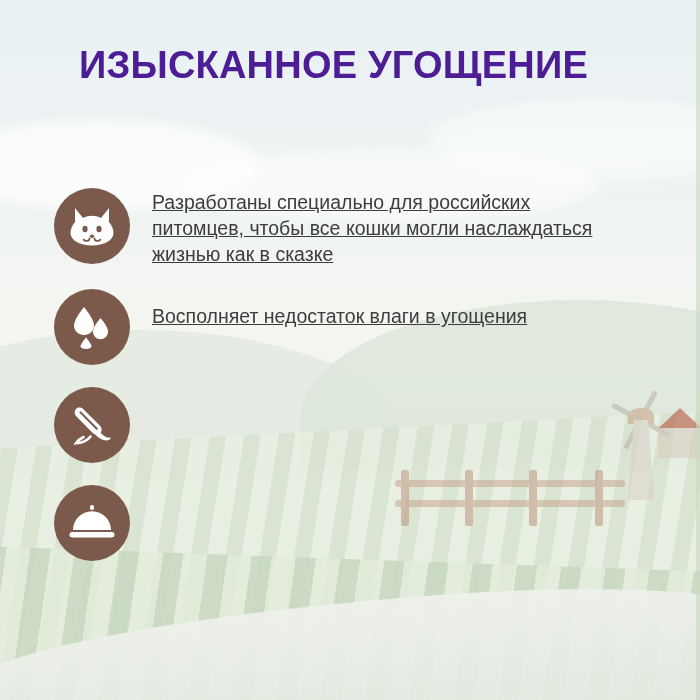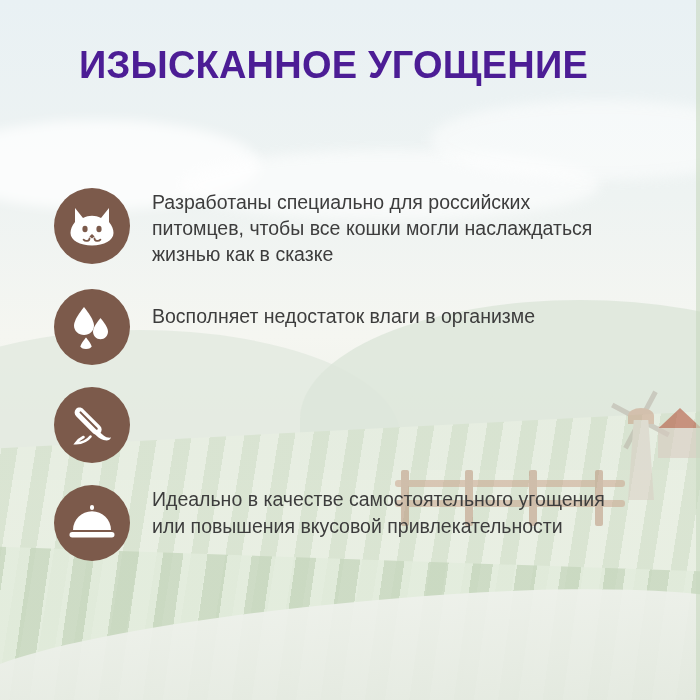--- a/index.html
+++ b/index.html
@@ -212,20 +212,21 @@
   }
   .badge svg { display: block; }
 
   .feature-text {
     flex: 1 1 auto;
     color: #3d3d3d;
     font-size: 19.5px;
     line-height: 1.34;
     padding-top: 6px;
     max-width: 472px;
+    text-decoration: underline;
   }
   .f1 .feature-text { padding-top: 1px; }
   .f2 .feature-text { padding-top: 14px; }
   .f3 .feature-text { padding-top: 2px; }
   .f4 .feature-text { padding-top: 1px; }
 </style>
 </head>
 <body>
 
 <div id="page">
@@ -288,21 +289,21 @@
       </div>
 
       <div class="feature f2">
         <div class="badge">
           <svg width="42" height="44" viewBox="0 0 42 44" aria-hidden="true">
             <path d="M13 2 C13 2 3 14 3 20.5 C3 26 7.5 30 13 30 C18.5 30 23 26 23 20.5 C23 14 13 2 13 2 Z" fill="#ffffff"></path>
             <path d="M29.5 13 C29.5 13 22 21.5 22 26.5 C22 31 25.4 34.2 29.5 34.2 C33.6 34.2 37 31 37 26.5 C37 21.5 29.5 13 29.5 13 Z" fill="#ffffff"></path>
             <path d="M15 32.5 C15 32.5 9.5 39 9.5 41.2 C9.5 42.8 11.9 44 15 44 C18.1 44 20.5 42.8 20.5 41.2 C20.5 39 15 32.5 15 32.5 Z" fill="#ffffff"></path>
           </svg>
         </div>
-        <div class="feature-text">Восполняет недостаток влаги в организме</div>
+        <div class="feature-text">Восполняет недостаток влаги в угощения</div>
       </div>
 
       <div class="feature f3">
         <div class="badge">
           <svg width="44" height="44" viewBox="0 0 44 44" aria-hidden="true">
             <path d="M6 6 C8 4 11.5 4.2 13.6 6.4 L30 22.8 C32.2 25 32.2 28.2 30.2 30.2
                      C28.2 32.2 25 32.2 22.8 30 L6.4 13.6 C4.2 11.5 4 8 6 6 Z" fill="#ffffff"></path>
             <path d="M10.5 9.4 L26.8 25.8" stroke="#7c5a4b" stroke-width="2" stroke-linecap="round"></path>
             <path d="M24 30 C27 33.5 30 36 33.5 37 C37.5 38.2 40 37 41 34.5
                      C38.5 35 36 34.2 33.6 32.4 C31.5 30.8 29.8 29 28.4 27.4 Z" fill="#ffffff"></path>
@@ -312,18 +313,17 @@
       </div>
 
       <div class="feature f4">
         <div class="badge">
           <svg width="48" height="36" viewBox="0 0 48 36" aria-hidden="true">
             <rect x="22" y="0" width="4" height="5" rx="2" fill="#ffffff"></rect>
             <path d="M5 25 C5 14.6 13.5 6.2 24 6.2 C34.5 6.2 43 14.6 43 25 Z" fill="#ffffff"></path>
             <rect x="1.5" y="27" width="45" height="5.4" rx="2.7" fill="#ffffff"></rect>
           </svg>
         </div>
-        <div class="feature-text">Идеально в качестве самостоятельного угощения или повышения вкусовой привлекательности</div>
       </div>
 
     </div>
   </div>
 </div>
 
 </body></html>

